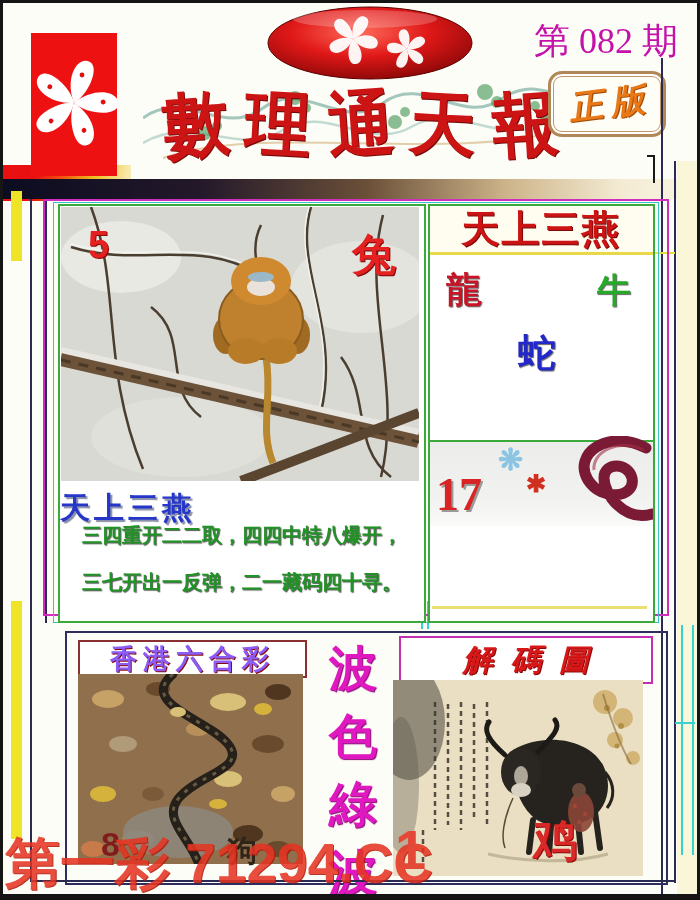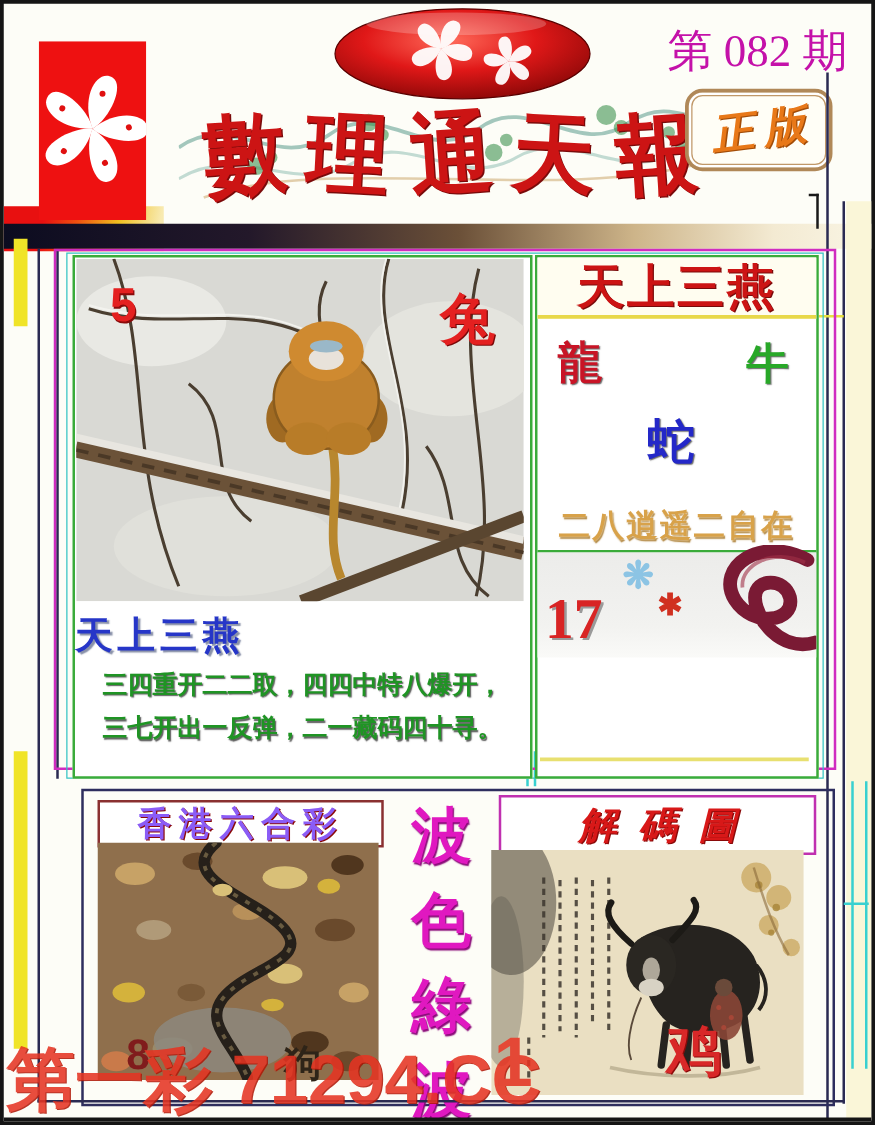--- a/index.html
+++ b/index.html
@@ -204,32 +204,31 @@
         <ellipse cx="185" cy="144" rx="18" ry="13" fill="#b87c28"></ellipse>
         <ellipse cx="218" cy="144" rx="18" ry="13" fill="#b87c28"></ellipse>
         <ellipse cx="200" cy="74" rx="30" ry="24" fill="#cf8a30"></ellipse>
         <ellipse cx="200" cy="80" rx="14" ry="9" fill="#e8e2da"></ellipse>
         <ellipse cx="200" cy="70" rx="13" ry="5" fill="#9ab8c8"></ellipse>
       </svg>
     </div>
     <div class="abs corner-num" style="left:28px;top:18px;font-size:38px;">5</div>
     <div class="abs zodiac-red" style="right:28px;top:20px;font-size:44px;">兔</div>
     <div class="abs caption-blue" style="left:0;top:282px;">天上三燕</div>
-    <div class="abs verse" style="left:0;top:328px;">三四重开二二取，四四中特八爆开，</div>
+    <div class="abs verse" style="left:0;top:316px;">三四重开二二取，四四中特八爆开，</div>
     <div class="abs verse" style="left:0;top:363px;">三七开出一反弹，二一藏码四十寻。</div>
   </div>
 
   <div class="abs green-panel" style="left:425px;top:201px;width:223px;height:415px;">
     <div class="rp-header abs" style="left:0;top:0;width:100%;height:46px;">
       <span>天上三燕</span>
     </div>
     <div class="abs z-big" style="left:16px;top:60px;font-size:36px;color:#c81426;">龍</div>
     <div class="abs z-big" style="right:22px;top:62px;font-size:34px;color:#28a828;">牛</div>
     <div class="abs z-big" style="left:88px;top:122px;font-size:38px;color:#2428c8;">蛇</div>
-    <div class="abs phrase" style="left:0;top:198px;">二八逍遥二自在</div>
     <div class="abs" style="left:0;top:234px;width:100%;height:2px;background:#3aab3a;"></div>
     <div class="abs img-strip" style="left:0;top:236px;width:100%;height:84px;">
       <span class="abs snow" style="left:68px;top:0px;">❋</span>
       <span class="abs ast" style="left:96px;top:28px;">✱</span>
       <span class="abs num12" style="left:6px;top:26px;">17</span>
       <span class="abs" style="right:0;top:-6px;width:95px;height:92px;">
         <svg width="95" height="92" viewBox="0 0 95 92">
           <path d="M88,12 C50,-8 14,18 30,44 C44,66 78,62 74,42 C70,26 46,26 46,42 C46,58 66,86 94,78" stroke="#7a1a34" stroke-width="11" fill="none" stroke-linecap="round"></path>
           <path d="M86,14 C60,2 34,16 36,34" stroke="#a03048" stroke-width="3" fill="none" opacity="0.6"></path>
         </svg>

